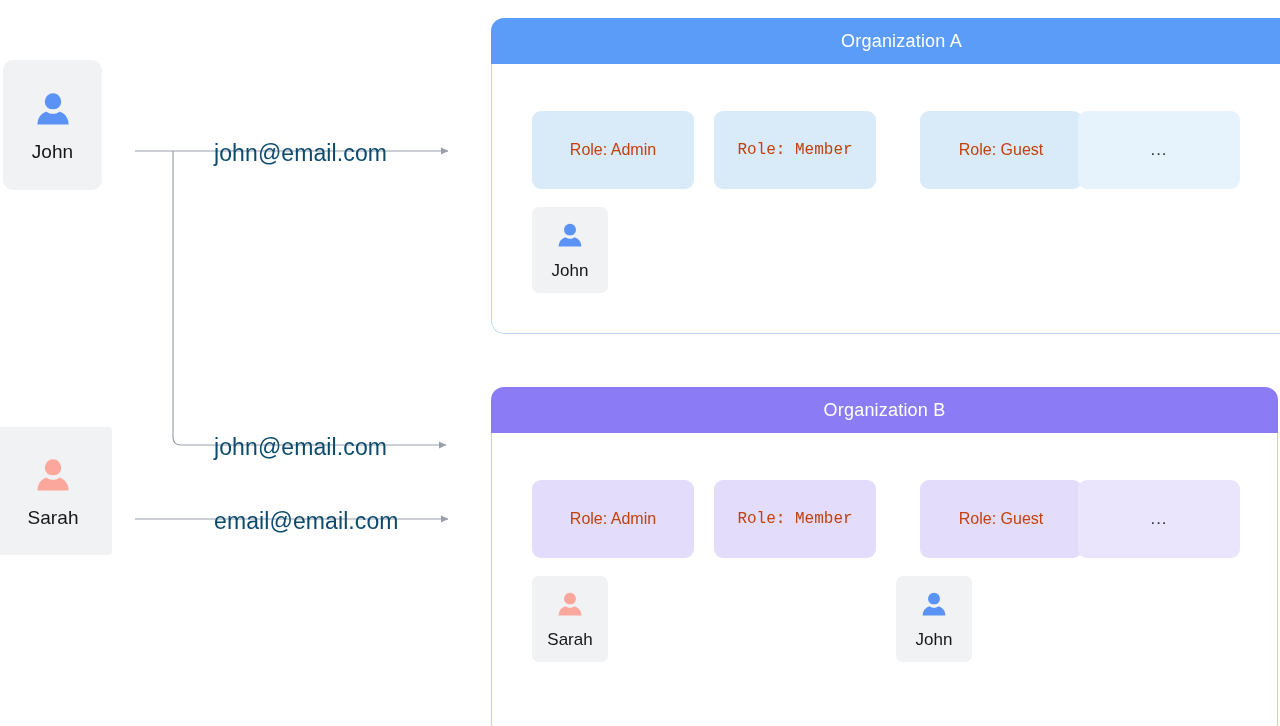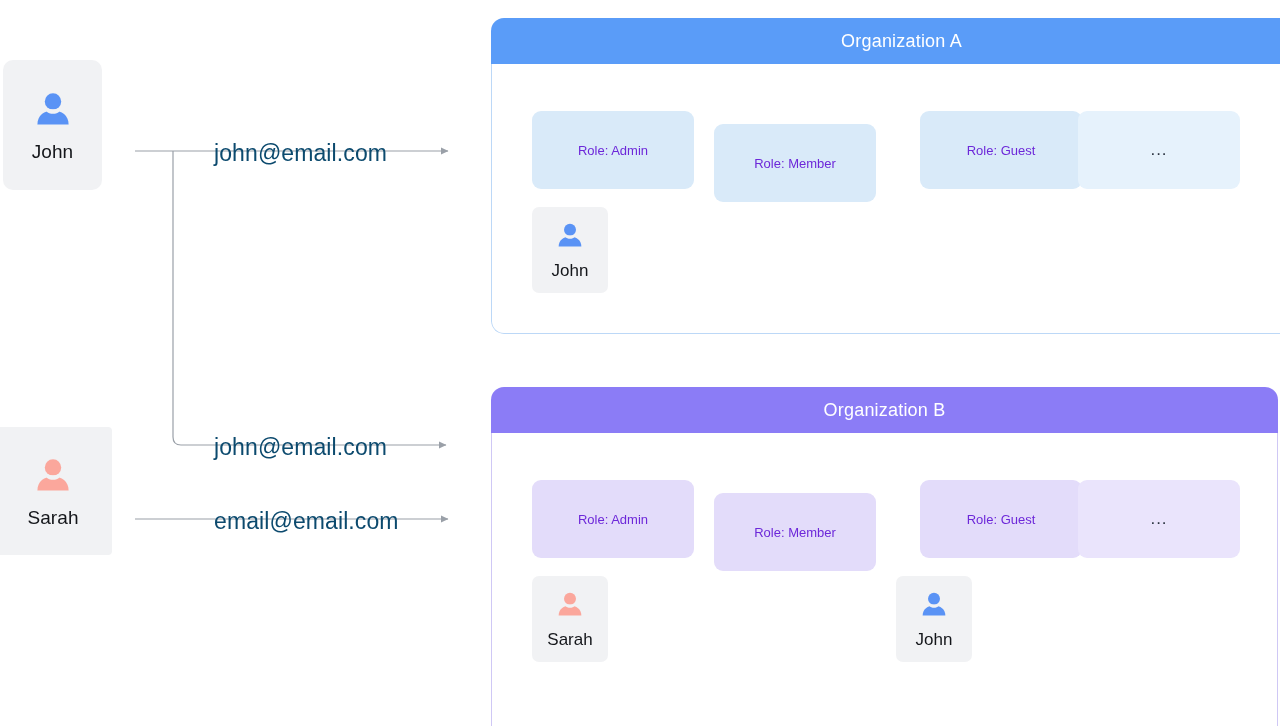--- a/index.html
+++ b/index.html
@@ -97,34 +97,34 @@
   #org-b .org-header { background: #8b7cf6; }
   #org-b .org-body { border-color: #cfc8f5; }
 
   
   .role-chip {
     position: absolute;
     border-radius: 9px;
     display: flex;
     align-items: center;
     justify-content: center;
-    font-size: 13px;
-    color: #6d28d9;
+    font-size: 16px;
+    color: #c2410c;
     box-sizing: border-box;
     height: 78px;
   }
   .role-chip.dots { color: #2b3340; font-size: 17px; letter-spacing: 1px; }
 
   #org-a .role-chip { background: #d9eaf9; }
   #org-a .role-chip.dots { background: #e6f2fc; }
   #org-b .role-chip { background: #e3dcfa; }
   #org-b .role-chip.dots { background: #eae4fc; }
 
   .rc0 { left: 40px;  top: 47px; width: 162px; }
-  .rc1 { left: 222px; top: 60px; width: 162px; }
+  .rc1 { left: 222px; top: 47px; width: 162px; font-family: Liberation Mono, monospace; }
   .rc2 { left: 428px; top: 47px; width: 162px; }
   .rc3 { left: 586px; top: 47px; width: 162px; }
 
   
   .member-chip {
     position: absolute;
     background: #f1f2f4;
     border-radius: 7px;
     width: 76px;
     height: 86px;

